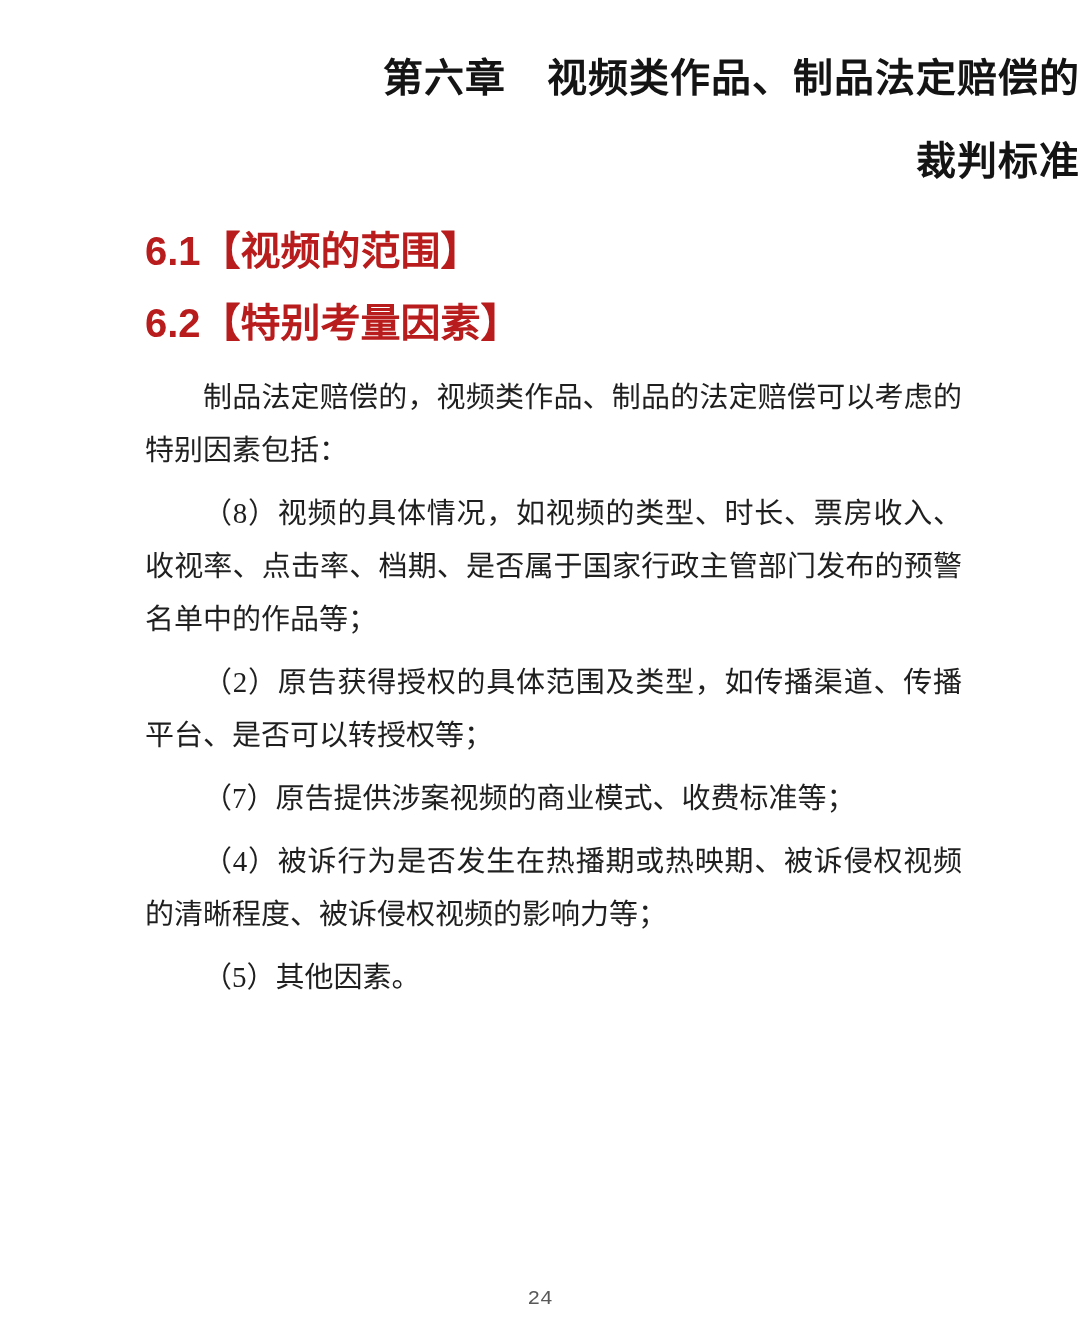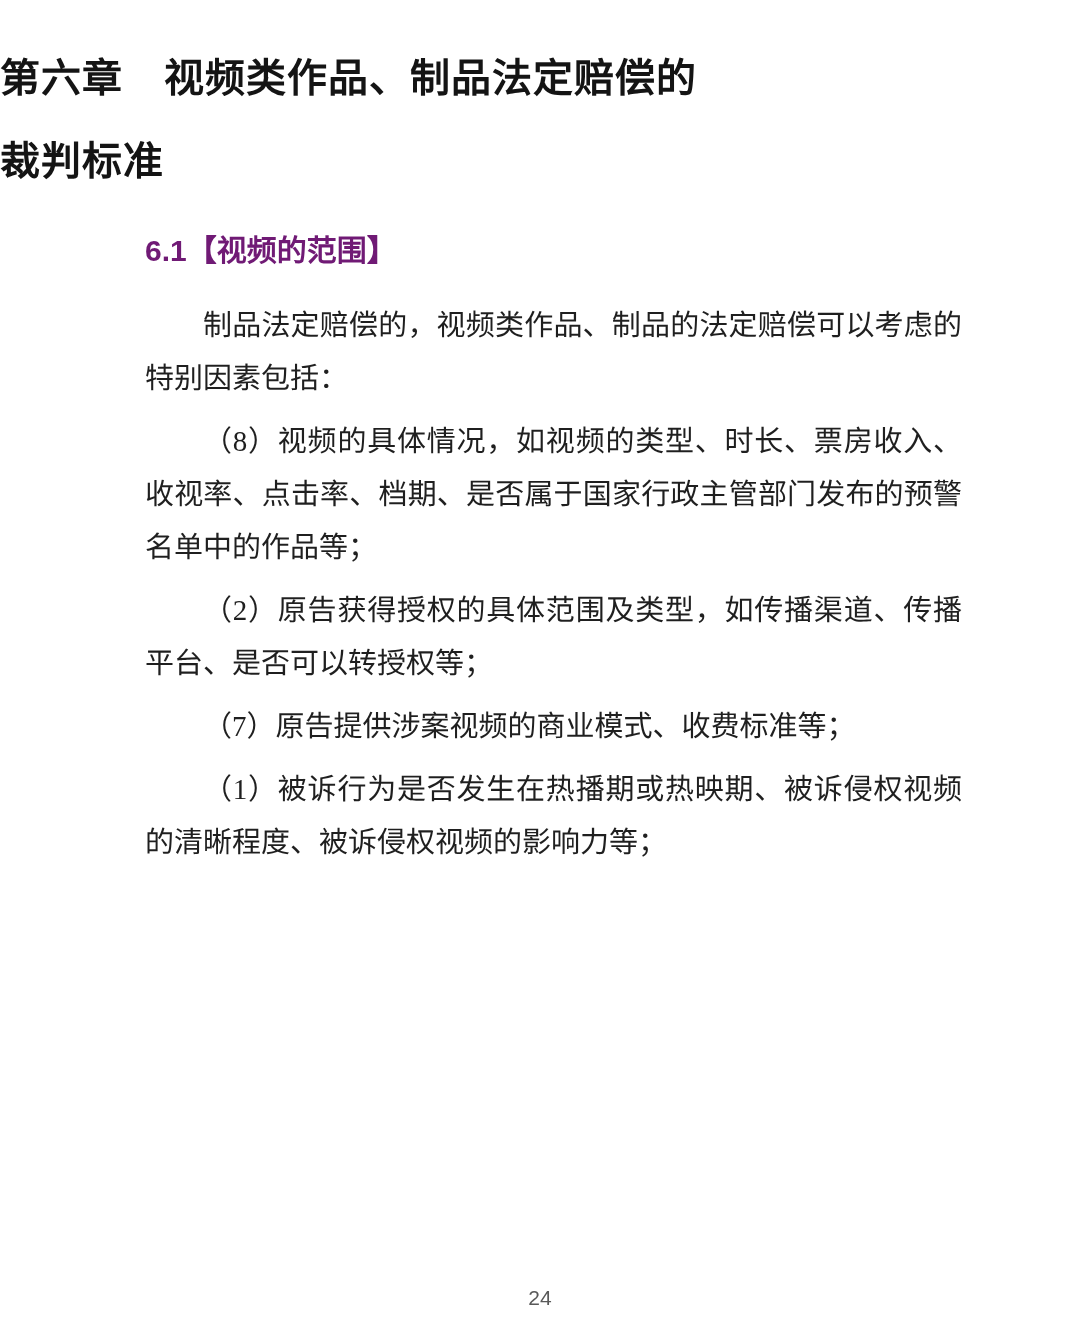--- a/index.html
+++ b/index.html
@@ -13,78 +13,80 @@
     height: 1334px;
     box-sizing: border-box;
     background: #ffffff;
     padding: 0 118px 0 145px;
     overflow: hidden;
     color: #1f1f1f;
     font-family: "Liberation Serif", "DejaVu Serif", serif;
   }
   .doc-title {
     margin: 51px -118px 0 -145px;
-    text-align: left;
+    text-align: right;
     font-family: "Liberation Sans", "DejaVu Sans", sans-serif;
     font-weight: 700;
     font-size: 40px;
     line-height: 55px;
     color: #141414;
     letter-spacing: 1px;
   }
   .doc-title .title-line2 {
     margin-top: 28px;
   }
   .section-heading {
     font-family: "Liberation Sans", "DejaVu Sans", sans-serif;
     font-weight: 700;
-    font-size: 30px;
+    font-size: 40px;
     line-height: 40px;
-    color: #701a75;
+    color: #b91c1c;
     margin: 32px 0 28px 0;
   }
   .section:first-of-type .section-heading {
     margin-top: 42px;
   }
   .body-para {
     font-size: 29px;
     line-height: 53px;
     margin: 10px 0;
     text-indent: 2em;
     text-align: justify;
     color: #1f1f1f;
   }
   .page-number {
     position: absolute;
     left: 0;
     right: 0;
     bottom: 24px;
     text-align: center;
-    font-family: Liberation Sans, sans-serif;
+    font-family: Liberation Mono, monospace;
     font-size: 21px;
     color: #595959;
   }
 </style>
 </head>
 <body>
 
 <div class="page">
 
   <h1 class="doc-title">
     <div class="title-line1">第六章　视频类作品、制品法定赔偿的</div>
     <div class="title-line2">裁判标准</div>
   </h1>
 
   <div class="section">
     <h2 class="section-heading">6.1【视频的范围】</h2>
   </div>
 
   <div class="section">
+    <h2 class="section-heading">6.2【特别考量因素】</h2>
     <p class="body-para">制品法定赔偿的，视频类作品、制品的法定赔偿可以考虑的特别因素包括：</p>
     <p class="body-para">（8）视频的具体情况，如视频的类型、时长、票房收入、收视率、点击率、档期、是否属于国家行政主管部门发布的预警名单中的作品等；</p>
     <p class="body-para">（2）原告获得授权的具体范围及类型，如传播渠道、传播平台、是否可以转授权等；</p>
     <p class="body-para">（7）原告提供涉案视频的商业模式、收费标准等；</p>
-    <p class="body-para">（1）被诉行为是否发生在热播期或热映期、被诉侵权视频的清晰程度、被诉侵权视频的影响力等；</p>
+    <p class="body-para">（4）被诉行为是否发生在热播期或热映期、被诉侵权视频的清晰程度、被诉侵权视频的影响力等；</p>
+    <p class="body-para">（5）其他因素。</p>
   </div>
 
   <div class="page-number">24</div>
 
 </div>
 
 </body></html>

